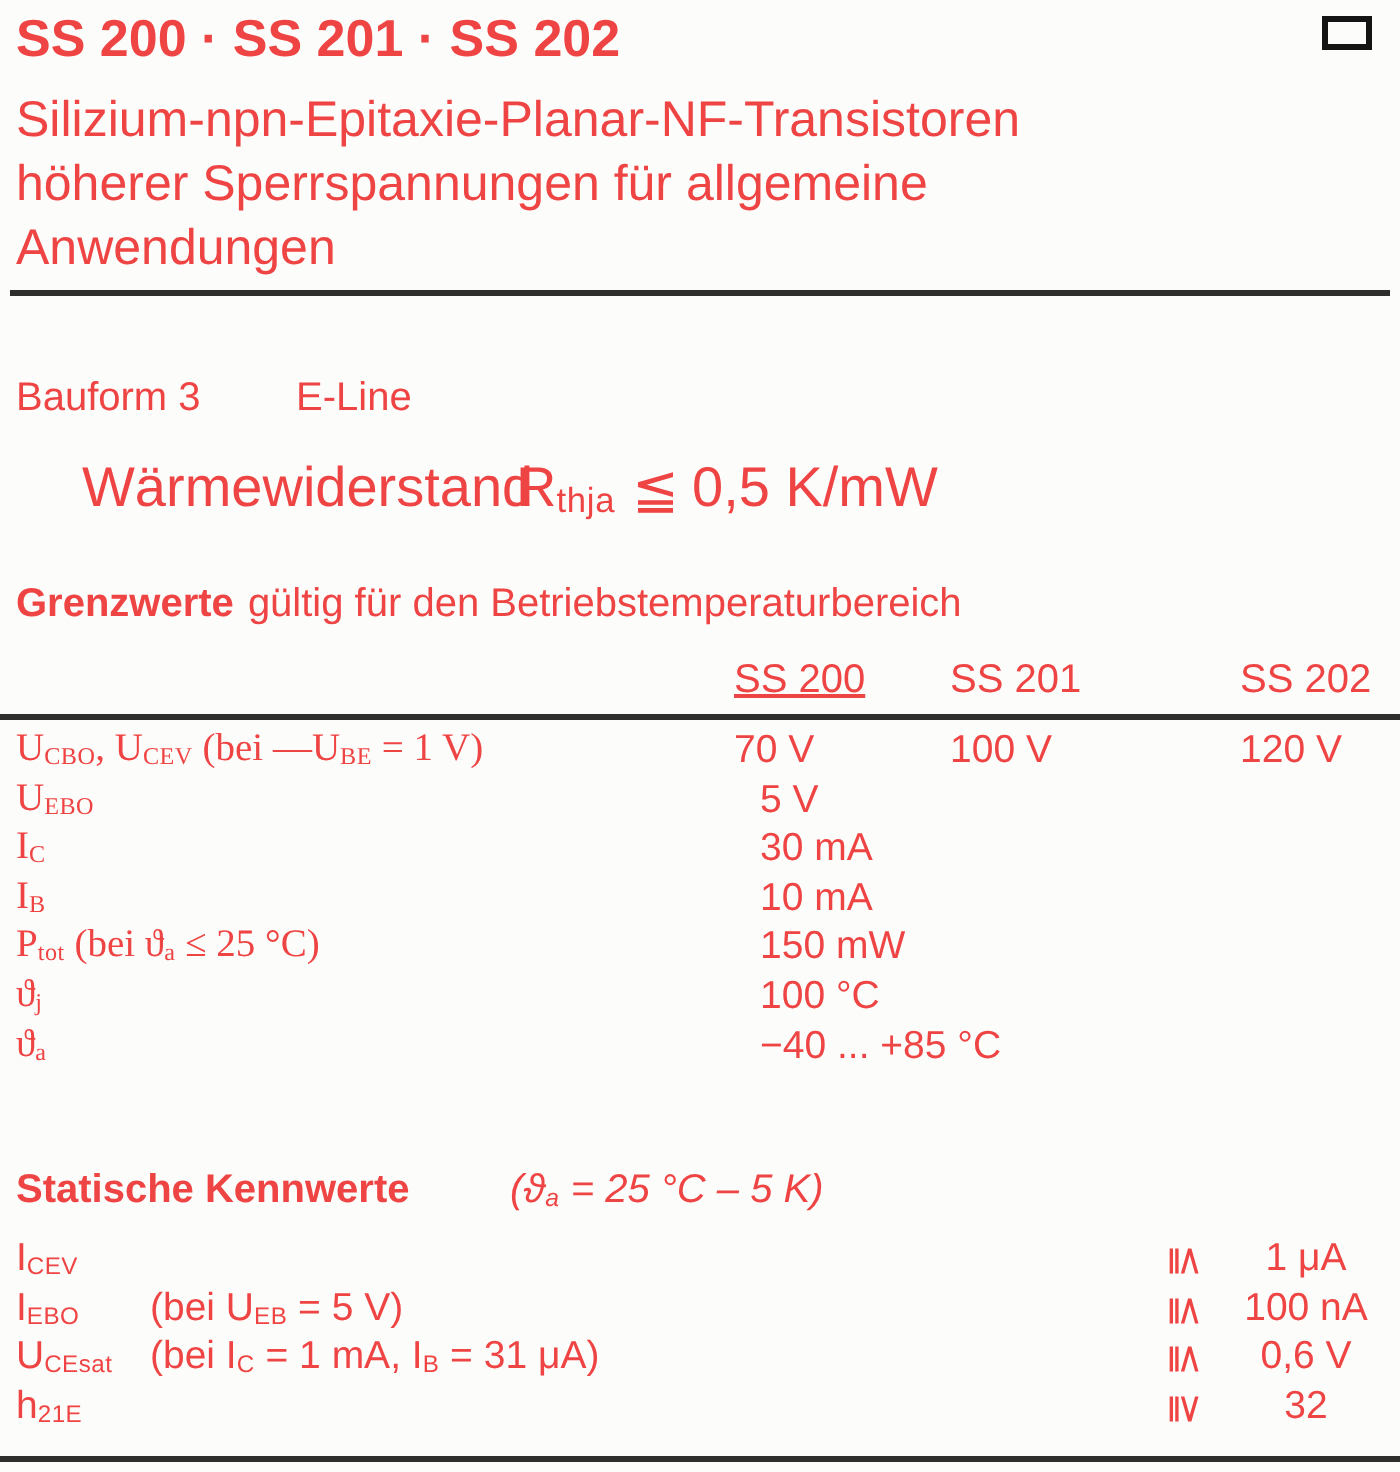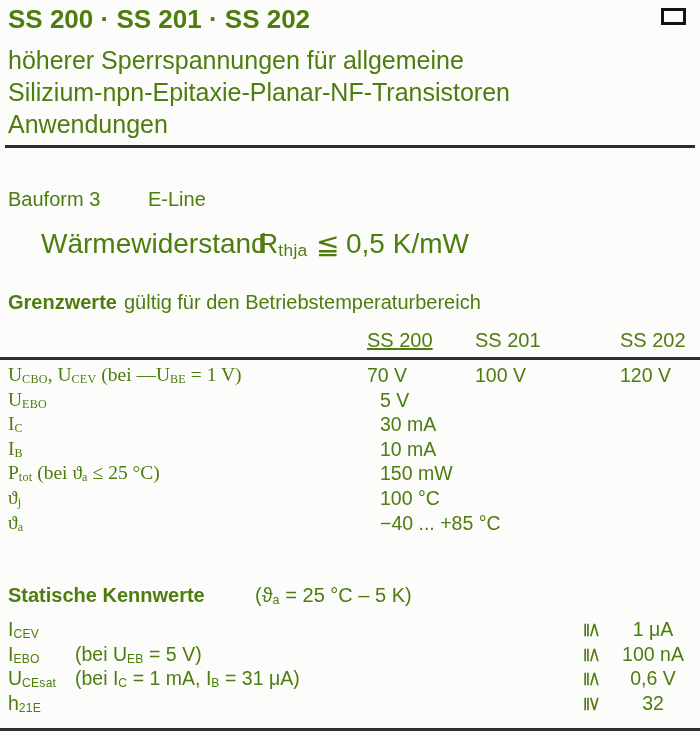--- a/index.html
+++ b/index.html
@@ -5,21 +5,21 @@
   html,body{margin:0;padding:0;}
   body{
     font-family:"Liberation Sans", sans-serif;
     background:#e8e8e6;
   }
   .page{
     position:relative;
     width:700px;height:736px;
     margin:0 auto;
     background:#fcfcfa;
-    color:#4d7c0f;
+    color:#ef4444;
     overflow:hidden;
   }
   
   .title{
     position:absolute;left:8px;top:4px;
     font-size:26px;font-weight:700;letter-spacing:0px;
     white-space:nowrap;
   }
   .corner-box{
     position:absolute;left:661px;top:8px;
@@ -54,21 +54,21 @@
   .ch0{left:367px;text-decoration:underline;} .ch1{left:475px;} .ch2{left:620px;}
   #limits-rows{position:absolute;left:8px;top:364px;width:692px;font-size:19.5px;}
   .lrow{position:relative;height:24.6px;white-space:nowrap;}
   .llabel{position:absolute;left:0;font-family:Liberation Serif, serif;}
   .v{position:absolute;white-space:nowrap;}
   .v200{left:359px;} .v201{left:467px;} .v202{left:612px;}
   .vcommon{position:absolute;left:372px;width:265px;text-align:left;}
   
   .static-heading{position:absolute;left:0;top:584px;width:700px;font-size:20px;}
   .static-heading b{position:absolute;left:8px;font-weight:700;white-space:nowrap;}
-  .static-heading .scondh{position:absolute;left:255px;white-space:nowrap;}
+  .static-heading .scondh{position:absolute;left:255px;white-space:nowrap;font-style:italic;}
   #static-rows{position:absolute;left:8px;top:618px;width:692px;font-size:19.5px;}
   .srow{position:relative;height:24.6px;white-space:nowrap;}
   .ssym{position:absolute;left:0;}
   .scond{position:absolute;left:67px;}
   .rel{
     position:absolute;left:572px;width:26px;text-align:center;
     transform:rotate(90deg);font-size:20px;
   }
   .sval{position:absolute;left:599px;width:92px;text-align:center;}
   sub{
@@ -80,22 +80,22 @@
 </style>
 </head>
 <body>
 
 <div class="page">
 
   <div class="title">SS 200 · SS 201 · SS 202</div>
   <div class="corner-box"></div>
 
   <div class="subtitle">
+    <div>Silizium-npn-Epitaxie-Planar-NF-Transistoren</div>
     <div>höherer Sperrspannungen für allgemeine</div>
-    <div>Silizium-npn-Epitaxie-Planar-NF-Transistoren</div>
     <div>Anwendungen</div>
   </div>
 
   <div class="rule rule-1"></div>
 
   <div class="bauform">
     <span>Bauform 3</span>
     <span class="eline">E-Line</span>
   </div>
 

